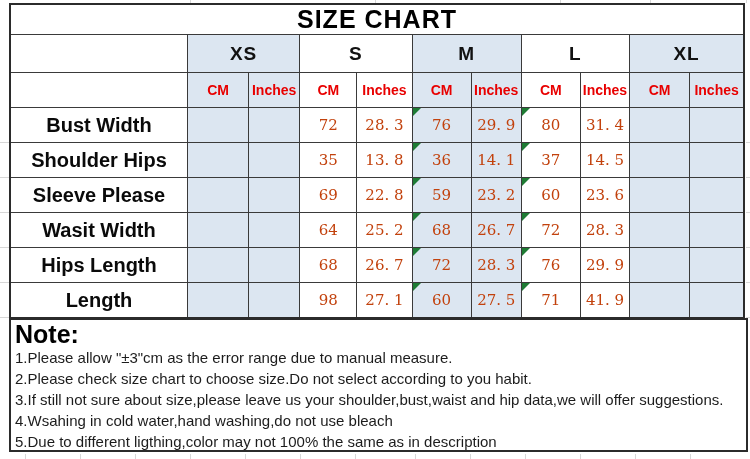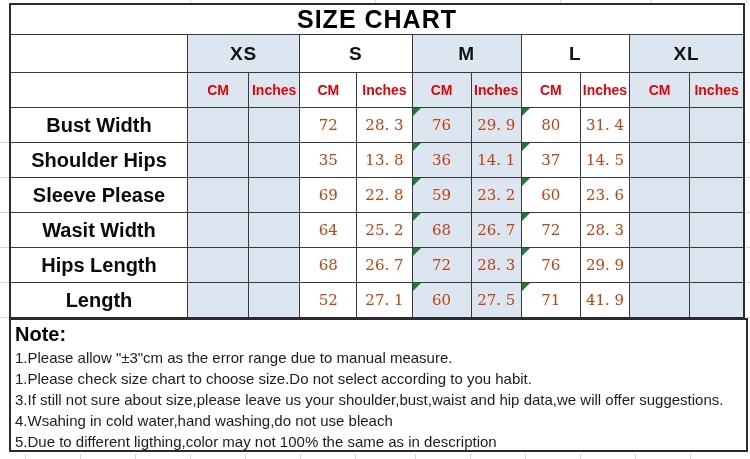--- a/index.html
+++ b/index.html
@@ -31,21 +31,21 @@
   td.flag::before{
     content:"";position:absolute;top:0;left:0;width:0;height:0;
     border-top:8px solid #1e7b34;border-right:8px solid transparent;
   }
 
   
   .note-box{
     position:absolute;left:9px;top:318px;width:731px;height:130px;
     border:2px solid #2b2b2b;background:#fff;padding:0 0 0 4px;box-sizing:content-box;
   }
-  .note-heading{font-size:20px;font-weight:bold;color:#000;margin:2px 0 1px 0;line-height:24px;}
+  .note-heading{font-size:25px;font-weight:bold;color:#000;margin:2px 0 1px 0;line-height:24px;}
   .note-line{font-size:15px;color:#1c1c1c;line-height:21px;white-space:nowrap;}
 </style>
 </head>
 <body>
 
 <table class="size-chart">
   <colgroup>
     <col style="width:177px">
       <col style="width:61px">
       <col style="width:51px">
@@ -154,36 +154,36 @@
     <td class="val flag">76</td>
     <td class="val">29. 9</td>
     <td class="val shade"></td>
     <td class="val shade"></td>
   </tr>
 
   <tr class="data-row">
     <td class="lbl">Length</td>
     <td class="val shade"></td>
     <td class="val shade"></td>
-    <td class="val">52</td>
+    <td class="val">98</td>
     <td class="val">27. 1</td>
     <td class="val shade flag">60</td>
     <td class="val shade">27. 5</td>
     <td class="val flag">71</td>
     <td class="val">41. 9</td>
     <td class="val shade"></td>
     <td class="val shade"></td>
   </tr>
 </tbody>
   </table>
 
 <div class="note-box">
   <div class="note-heading">Note:</div>
   <div class="note-line">1.Please allow "±3"cm as the error range due to manual measure.</div>
-  <div class="note-line">1.Please check size chart to choose size.Do not select according to you habit.</div>
+  <div class="note-line">2.Please check size chart to choose size.Do not select according to you habit.</div>
   <div class="note-line">3.If still not sure about size,please leave us your shoulder,bust,waist and hip data,we will offer suggestions.</div>
   <div class="note-line">4.Wsahing in cold water,hand washing,do not use bleach</div>
   <div class="note-line">5.Due to different ligthing,color may not 100% the same as in description</div>
 </div>
 
 <div class="grid-stub" style="left: 190px; top: 0px; width: 1px; height: 3px;"></div>
 <div class="grid-stub" style="left: 375px; top: 0px; width: 1px; height: 3px;"></div>
 <div class="grid-stub" style="left: 560px; top: 0px; width: 1px; height: 3px;"></div>
 <div class="grid-stub" style="left: 650px; top: 0px; width: 1px; height: 3px;"></div>
 <div class="grid-stub" style="left: 746px; top: 0px; width: 1px; height: 3px;"></div>

